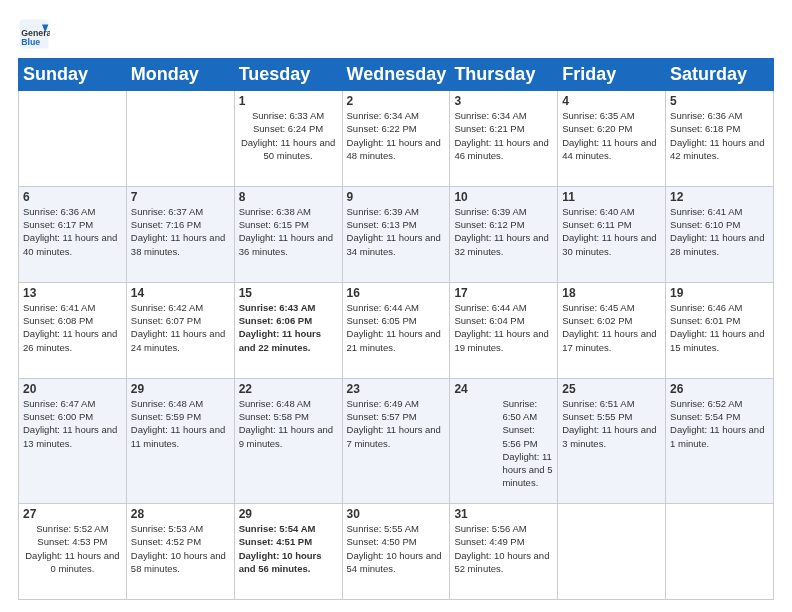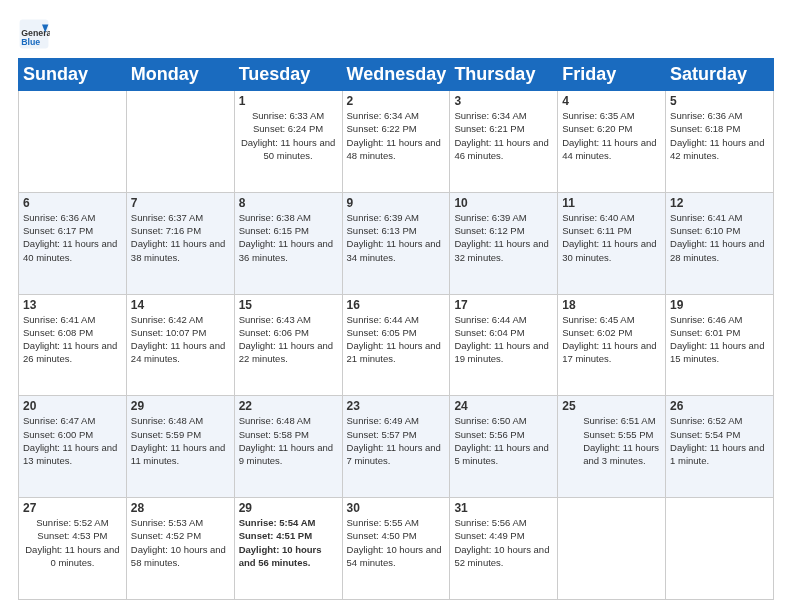--- a/index.html
+++ b/index.html
@@ -208,26 +208,26 @@
         <tr>
           <td>
             <span class="day-num">13</span>
             <div class="cell-info" style="white-space: pre-line;">Sunrise: 6:41 AM
 Sunset: 6:08 PM
 Daylight: 11 hours and 26 minutes.</div>
           </td>
           <td>
             <span class="day-num">14</span>
             <div class="cell-info" style="white-space: pre-line;">Sunrise: 6:42 AM
-Sunset: 10:07 PM
+Sunset: 6:07 PM
 Daylight: 11 hours and 24 minutes.</div>
           </td>
           <td>
             <span class="day-num">15</span>
-            <div class="cell-info" style="white-space: pre-line;">Sunrise: 6:43 AM
+            <div class="cell-info" style="white-space: pre-line; font-weight: bold;">Sunrise: 6:43 AM
 Sunset: 6:06 PM
 Daylight: 11 hours and 22 minutes.</div>
           </td>
           <td>
             <span class="day-num">16</span>
             <div class="cell-info" style="white-space: pre-line;">Sunrise: 6:44 AM
 Sunset: 6:05 PM
 Daylight: 11 hours and 21 minutes.</div>
           </td>
           <td>
@@ -269,27 +269,27 @@
 Daylight: 11 hours and 9 minutes.</div>
           </td>
           <td>
             <span class="day-num">23</span>
             <div class="cell-info" style="white-space: pre-line;">Sunrise: 6:49 AM
 Sunset: 5:57 PM
 Daylight: 11 hours and 7 minutes.</div>
           </td>
           <td>
             <span class="day-num">24</span>
-            <div class="cell-info" style="white-space: pre-line;">Sunrise: 6:50 AM
+            <div class="cell-info" style="white-space: pre-line; margin-left: 48px;">Sunrise: 6:50 AM
 Sunset: 5:56 PM
 Daylight: 11 hours and 5 minutes.</div>
           </td>
           <td>
             <span class="day-num">25</span>
-            <div class="cell-info" style="white-space: pre-line; margin-left: 21px;">Sunrise: 6:51 AM
+            <div class="cell-info" style="white-space: pre-line;">Sunrise: 6:51 AM
 Sunset: 5:55 PM
 Daylight: 11 hours and 3 minutes.</div>
           </td>
           <td>
             <span class="day-num">26</span>
             <div class="cell-info" style="white-space: pre-line;">Sunrise: 6:52 AM
 Sunset: 5:54 PM
 Daylight: 11 hours and 1 minute.</div>
           </td>
         </tr>

